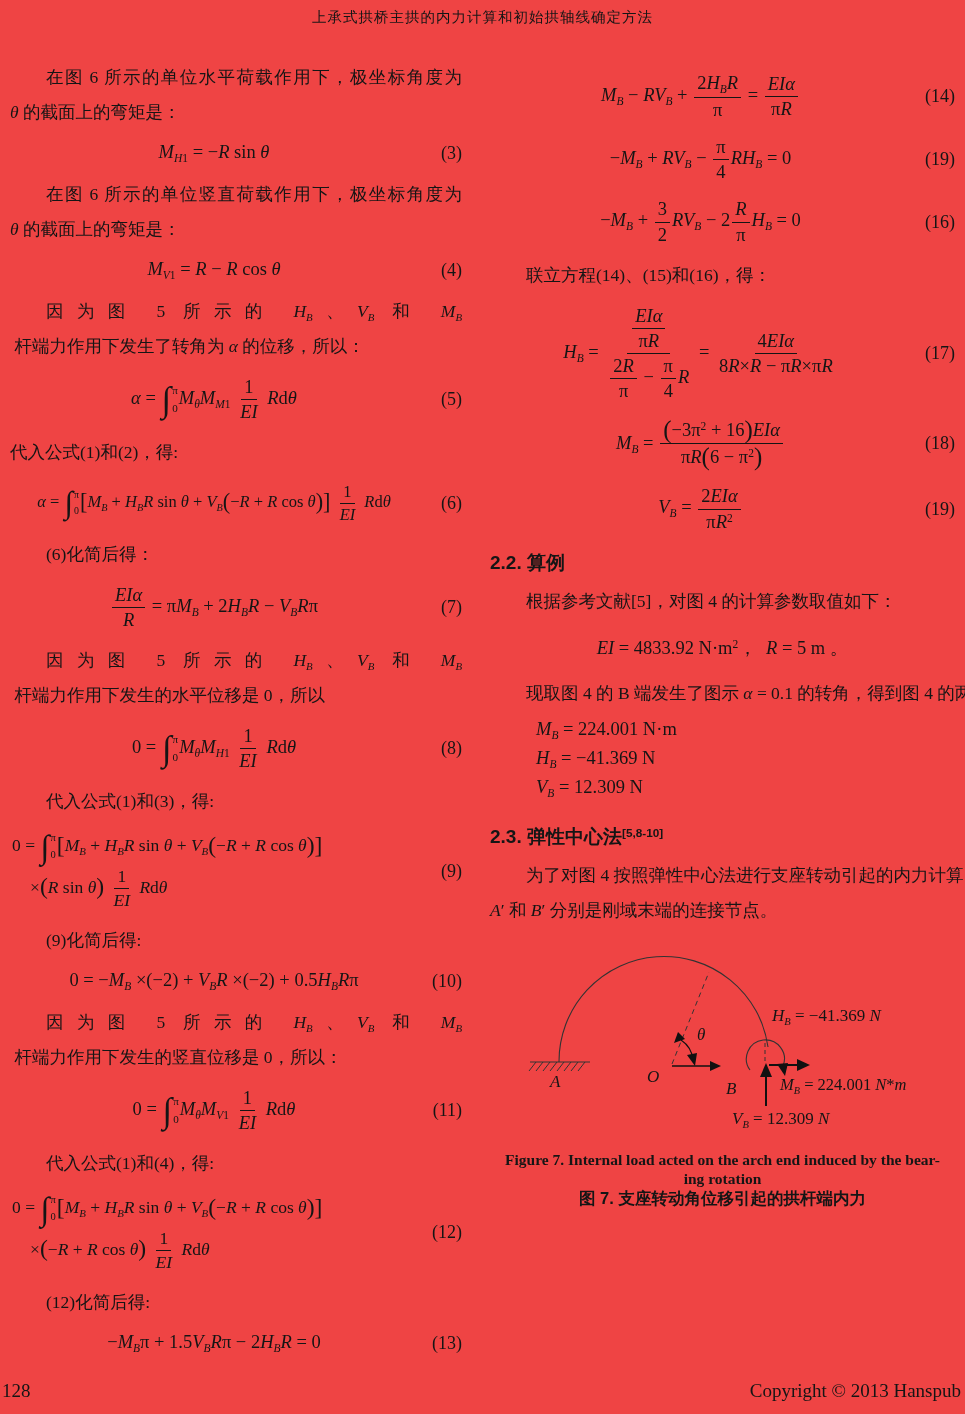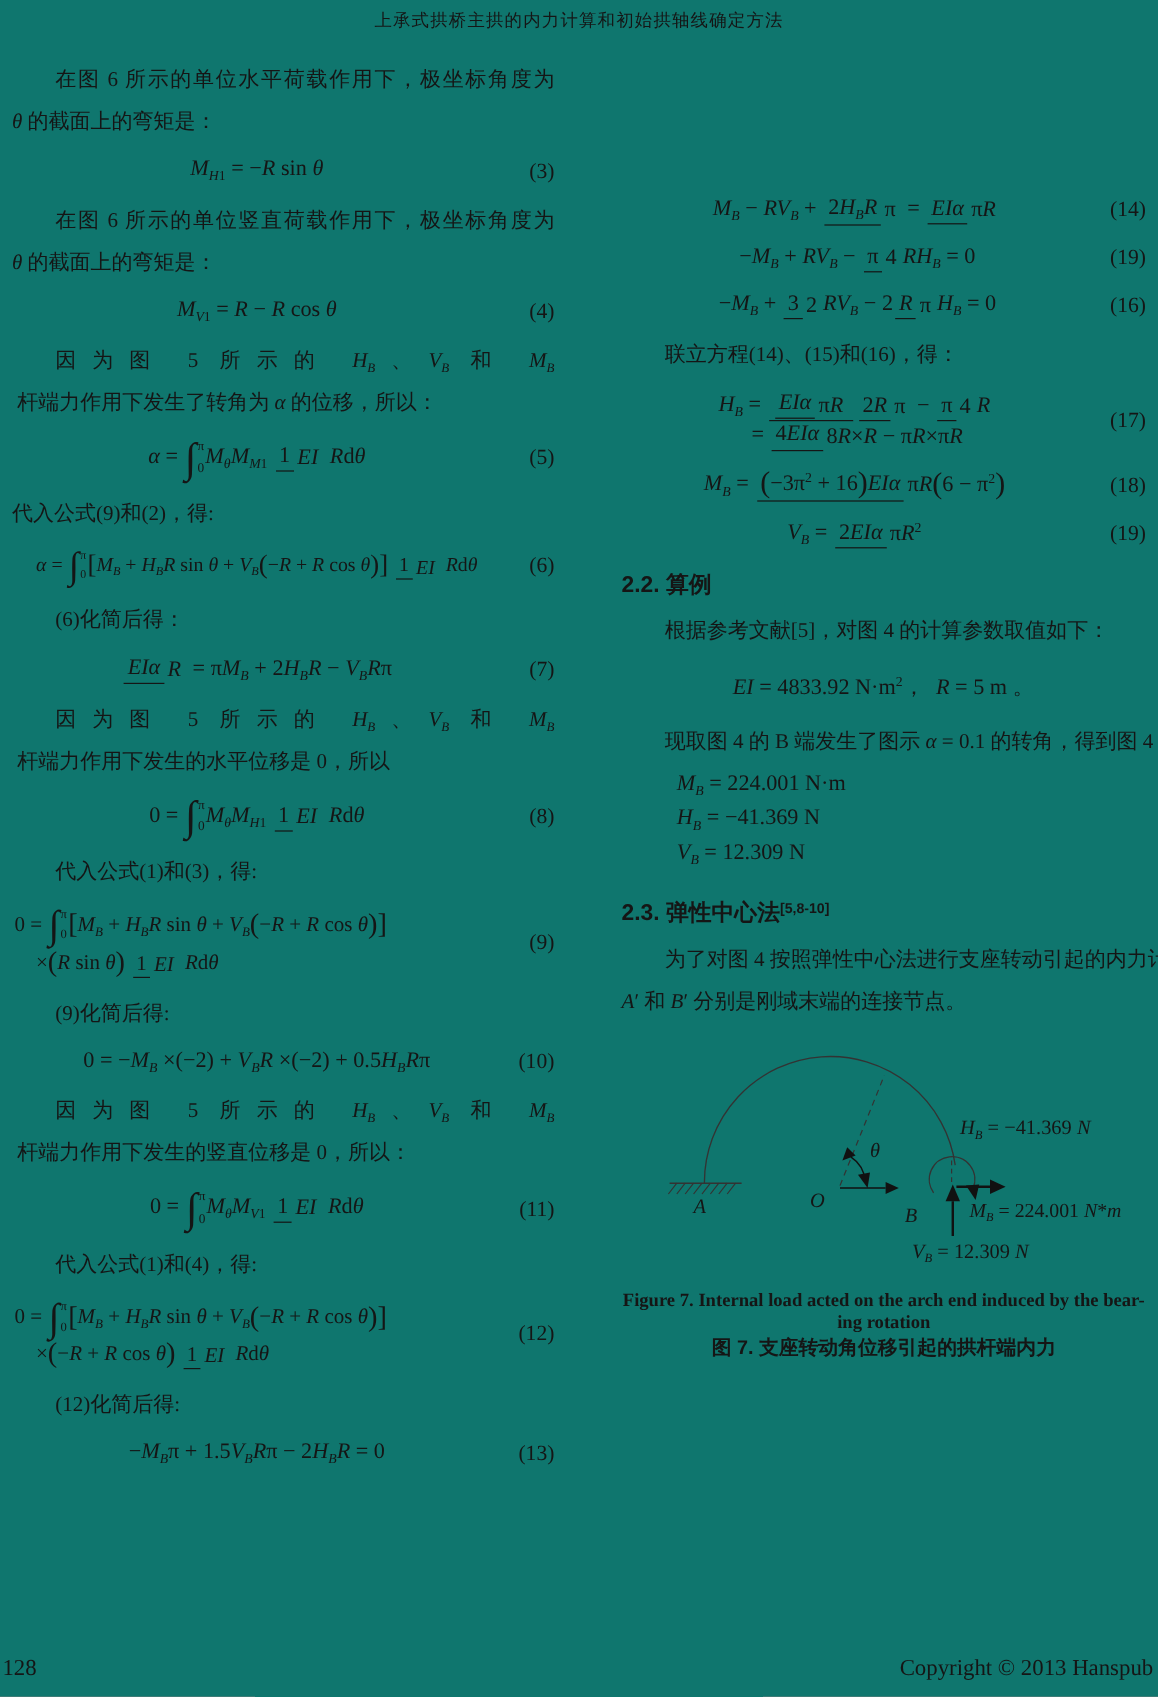--- a/index.html
+++ b/index.html
@@ -1,39 +1,39 @@
 <!DOCTYPE html>
 <html><head>
 <meta charset="utf-8">
 <style>
   html,body{margin:0;padding:0;background:#888;}
-  .page{position:relative;width:965px;height:1414px;background:#0f766e;color:#151515;
+  .page{position:relative;width:965px;height:1414px;background:#ef4444;color:#151515;
         font-family:"Liberation Serif","DejaVu Serif",serif;overflow:hidden;margin:0 auto;}
   .title{position:absolute;top:8px;left:0;right:0;text-align:center;font-size:14.5px;letter-spacing:1px;}
-  .cols{position:absolute;top:49px;left:10px;width:945px;display:flex;gap:56px;align-items:center;}
+  .cols{position:absolute;top:60px;left:10px;width:945px;display:flex;gap:28px;}
   .colL{flex:0 0 452px;width:452px;}
   .colR{flex:1;min-width:0;}
   .para{font-size:17.5px;line-height:35px;margin:0;text-align:justify;}
   .ind{text-indent:36px;}
   .h2{font-size:19px;font-weight:bold;margin:14px 0 8px;font-family:"Liberation Sans","DejaVu Sans",sans-serif;}
   .h2 .msup{font-size:0.62em;}
   
   .eq{display:flex;align-items:center;margin:9px 0;font-size:18.5px;}
   .eqbody{flex:1;text-align:center;}
   .eqleft .eqbody{text-align:left;padding-left:2px;}
   .eqline{margin:3px 0;}
   .eqleft .l2{margin-left:18px;}
   .eqnum{flex:0 0 44px;text-align:right;font-size:18px;}
   .eqc{text-align:center;font-size:18.5px;margin:16px 0;}
   .vals{margin:4px 0 22px 46px;font-size:18.5px;line-height:29px;}
   .rm{white-space:pre;}
   .vi{font-style:italic;white-space:pre;font-family:"Liberation Serif","DejaVu Serif",serif;}
   .msub{font-size:0.62em;vertical-align:-0.38em;line-height:1;}
   .msup{font-size:0.62em;vertical-align:0.55em;line-height:1;}
-  .frac{display:inline-flex;align-items:center;vertical-align:middle;
+  .frac{display:inline-flex;flex-direction:column;align-items:center;vertical-align:middle;
         margin:0 2px;text-align:center;line-height:1.2;}
   .ftop{padding:0 3px 1px;border-bottom:1.3px solid #151515;}
   .fbot{padding:1px 3px 0;}
   .intw{display:inline-flex;align-items:center;vertical-align:middle;margin:0 1px;}
   .int{font-size:1.9em;line-height:0.95;}
   .lims{display:inline-flex;flex-direction:column;justify-content:space-between;align-self:stretch;
         font-size:0.6em;line-height:1;padding:2px 0 2px 1px;}
   .bigb{font-size:1.35em;line-height:1;vertical-align:-0.08em;}
   
   .fig{position:relative;width:430px;height:210px;margin:8px 0 4px 30px;}
@@ -75,21 +75,21 @@
                   <span class="ilim">π</span>
                   <span class="ilim">0</span>
                 </span>
               </span><span class="vi">M</span><span class="msub"><span class="vi">θ</span></span><span class="vi">M</span><span class="msub"><span class="vi">M</span><span class="rm">1</span></span><span class="rm"> </span><span class="frac">
                 <span class="ftop"><span class="rm">1</span></span>
                 <span class="fbot"><span class="vi">EI</span></span>
               </span><span class="rm"> </span><span class="vi">R</span><span class="rm">d</span><span class="vi">θ</span></div>
           </div>
           <span class="eqnum">(5)</span>
         </div>
-        <p class="para"><span class="rm">代入公式(9)和(2)，得:</span></p>
+        <p class="para"><span class="rm">代入公式(1)和(2)，得:</span></p>
         <div class="eq">
           <div class="eqbody" style="font-size: 16.5px;">
             <div class="eqline"><span class="vi">α</span><span class="rm"> = </span><span class="intw">
                 <span class="int">∫</span>
                 <span class="lims">
                   <span class="ilim">π</span>
                   <span class="ilim">0</span>
                 </span>
               </span><span class="bigb">[</span><span class="vi">M</span><span class="msub"><span class="vi">B</span></span><span class="rm"> + </span><span class="vi">H</span><span class="msub"><span class="vi">B</span></span><span class="vi">R</span><span class="rm"> sin </span><span class="vi">θ</span><span class="rm"> + </span><span class="vi">V</span><span class="msub"><span class="vi">B</span></span><span class="bigb">(</span><span class="rm">−</span><span class="vi">R</span><span class="rm"> + </span><span class="vi">R</span><span class="rm"> cos </span><span class="vi">θ</span><span class="bigb">)</span><span class="bigb">]</span><span class="rm"> </span><span class="frac">
                 <span class="ftop"><span class="rm">1</span></span>

